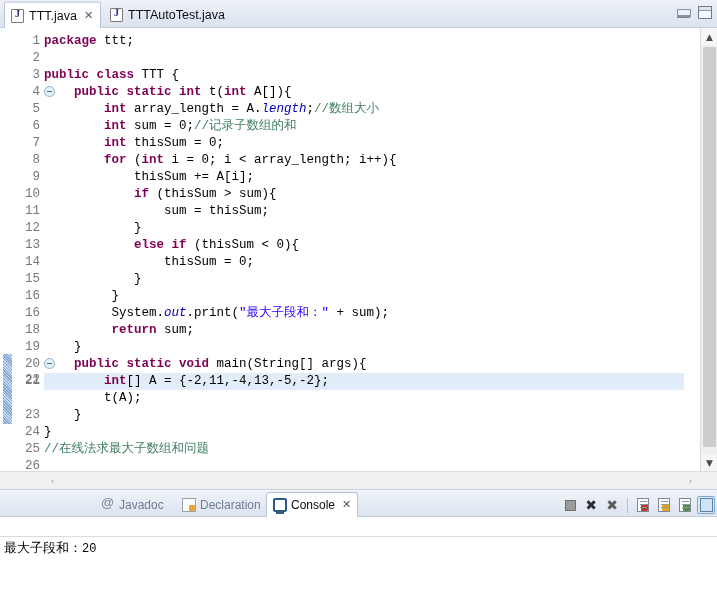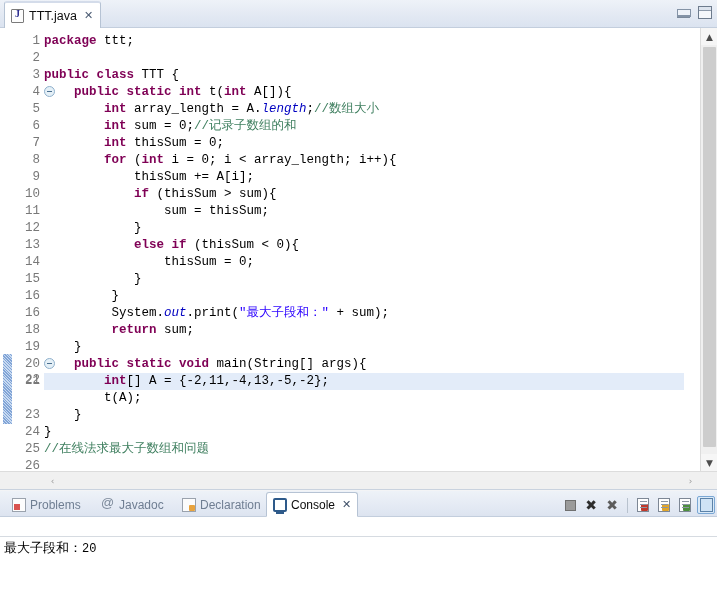--- a/index.html
+++ b/index.html
@@ -331,20 +331,24 @@
 </head>
 <body>
 
 <div id="app">
 
   <div class="editor-tabbar">
     <div class="tab active" id="tab0" style="left:4px;">
       <span class="tab-icon"></span>
       <span class="tab-label">TTT.java</span>
       <span class="tab-close">✕</span>
+    </div>
+    <div class="tab inactive" id="tab1" style="left:104px;">
+      <span class="tab-icon"></span>
+      <span class="tab-label">TTTAutoTest.java</span>
     </div>
 
     <div class="win-btns">
       <span class="win-min"></span>
       <span class="win-max"></span>
     </div>
   </div>
 
   <div class="editor-body">
 
@@ -389,24 +393,20 @@
 
     <div class="hscroll">
       <div class="hs-left">‹</div>
       <div class="hs-right">›</div>
     </div>
   <div class="fold" style="top: 58px;"></div>
       <div class="fold" style="top: 330px;"></div>
     </div>
 
   <div class="console-tabbar">
-    <div class="ctab inactive" style="left:6px;">
-      <span class="ico ico-problems"></span>
-      <span>Problems</span>
-    </div>
     <div class="ctab inactive" style="left:95px;">
       <span class="ico ico-javadoc"></span>
       <span>Javadoc</span>
     </div>
     <div class="ctab inactive" style="left:176px;">
       <span class="ico ico-declaration"></span>
       <span>Declaration</span>
     </div>
     <div class="ctab active" style="left:266px;">
       <span class="ico ico-console"></span>

